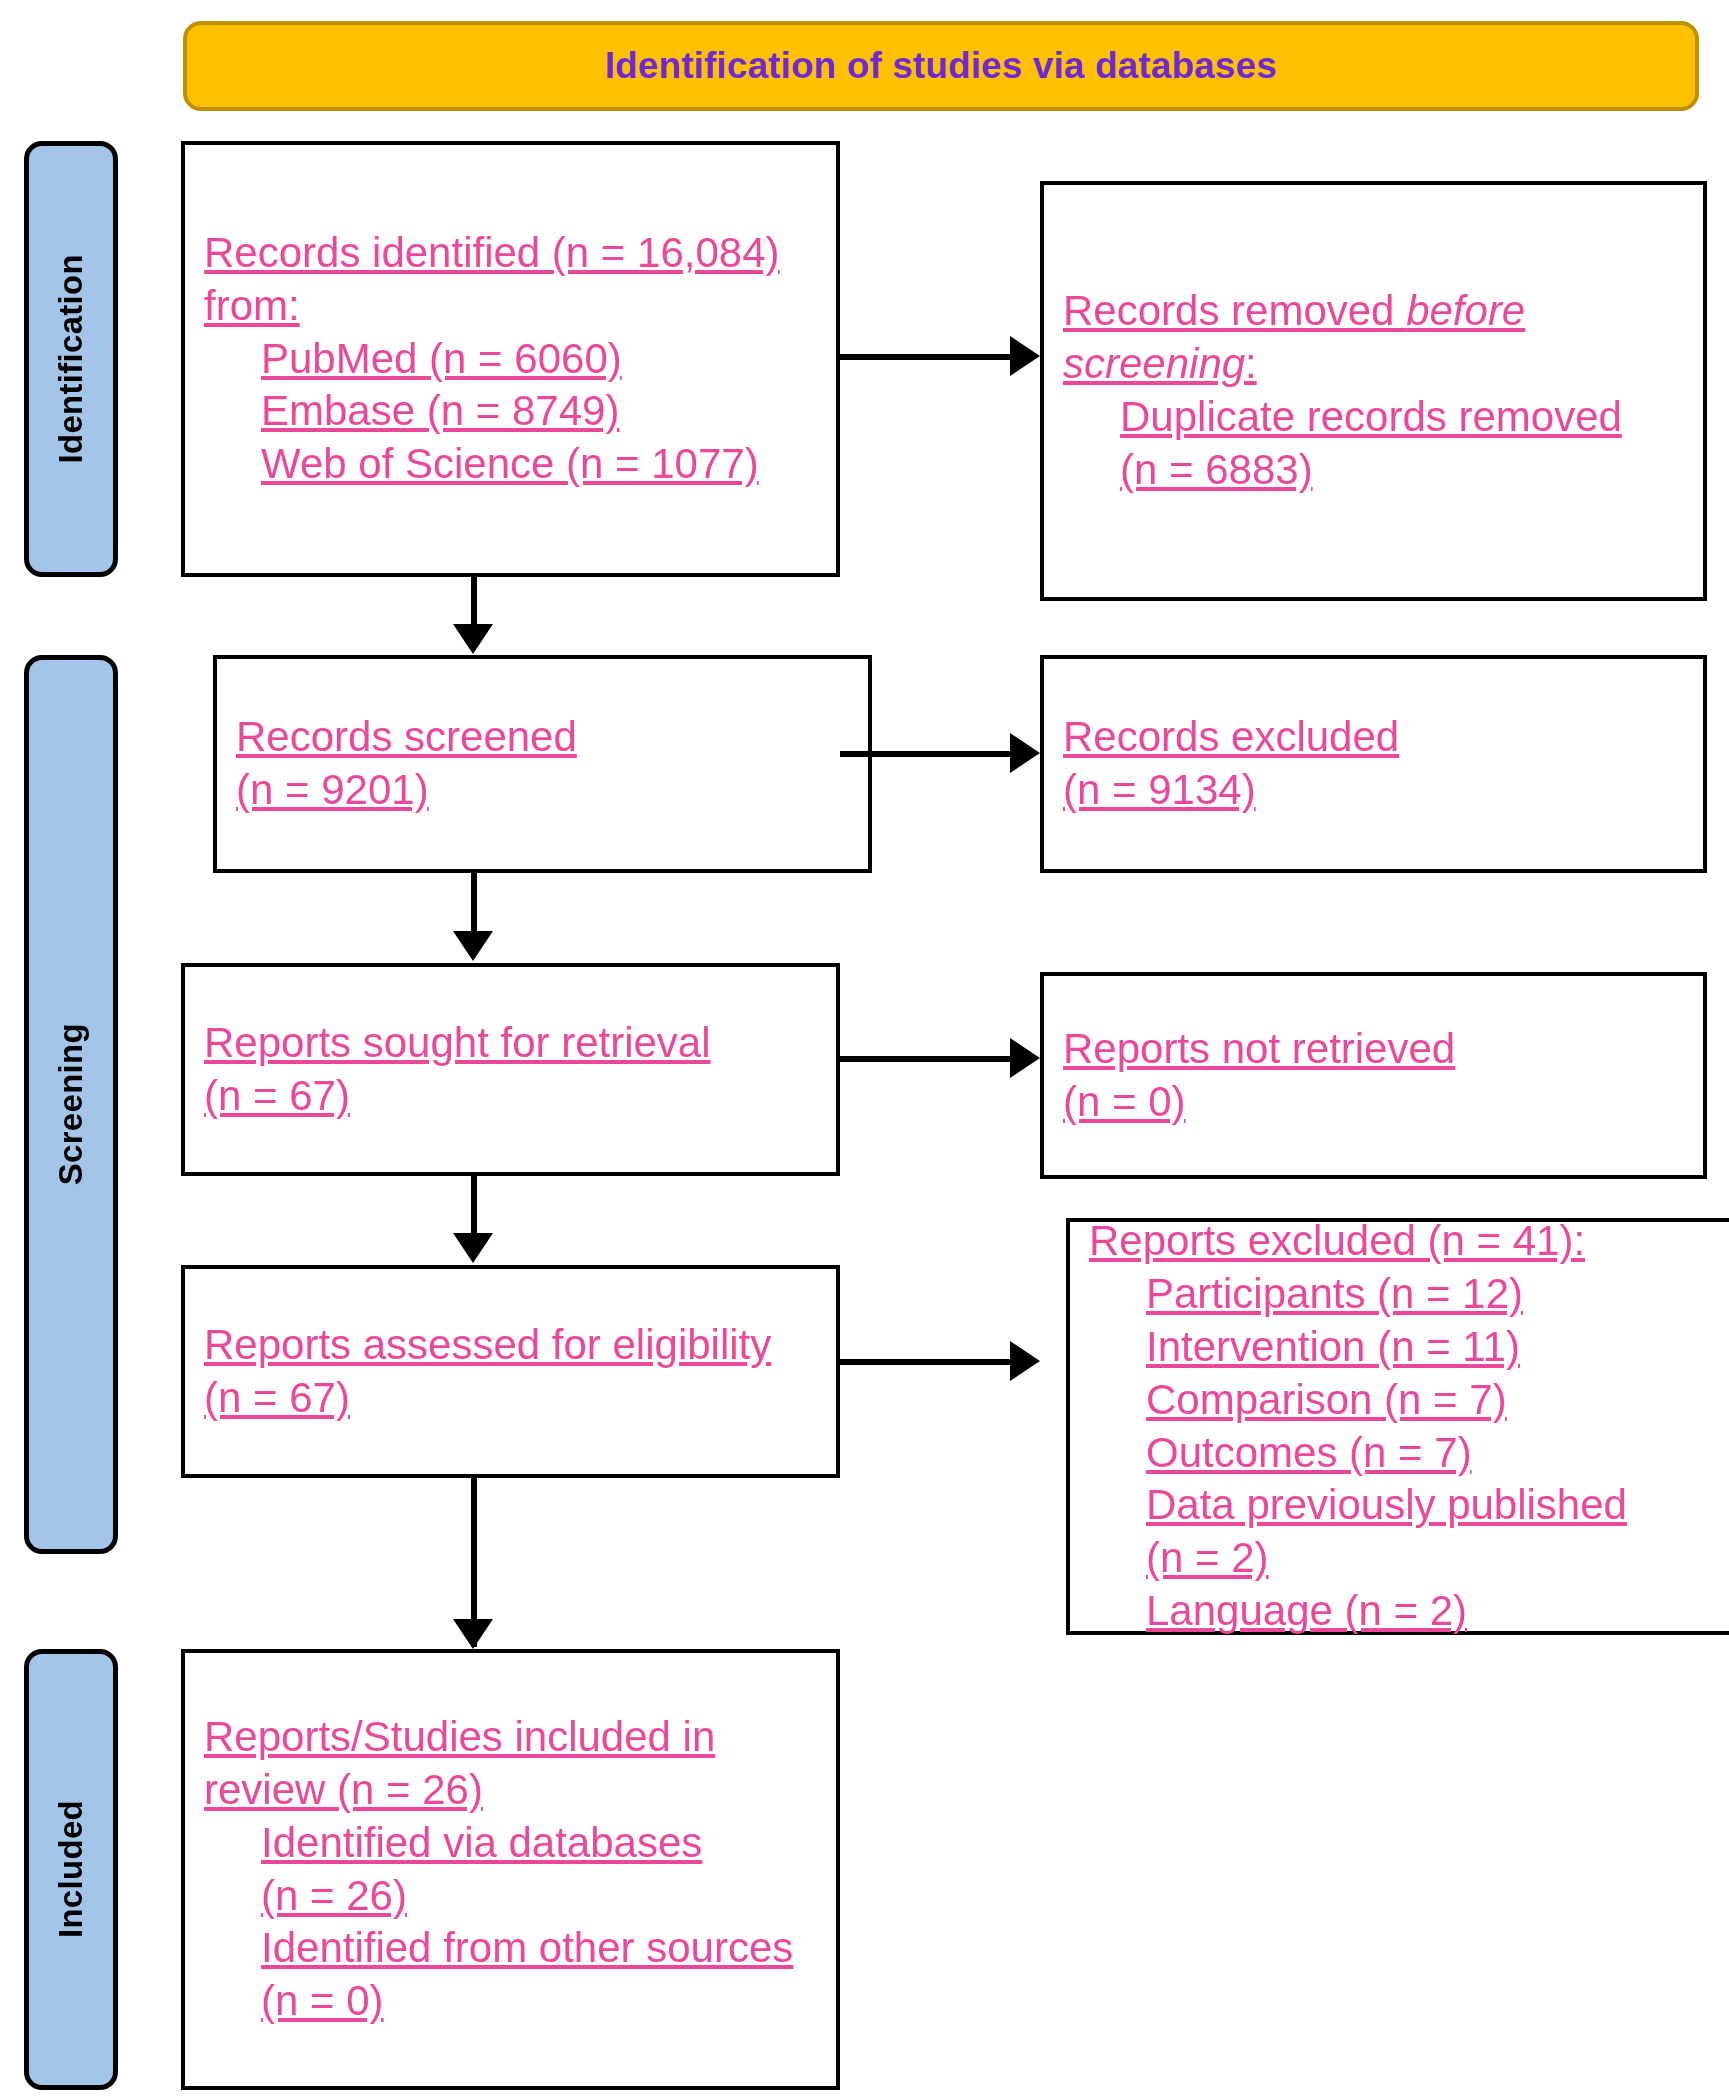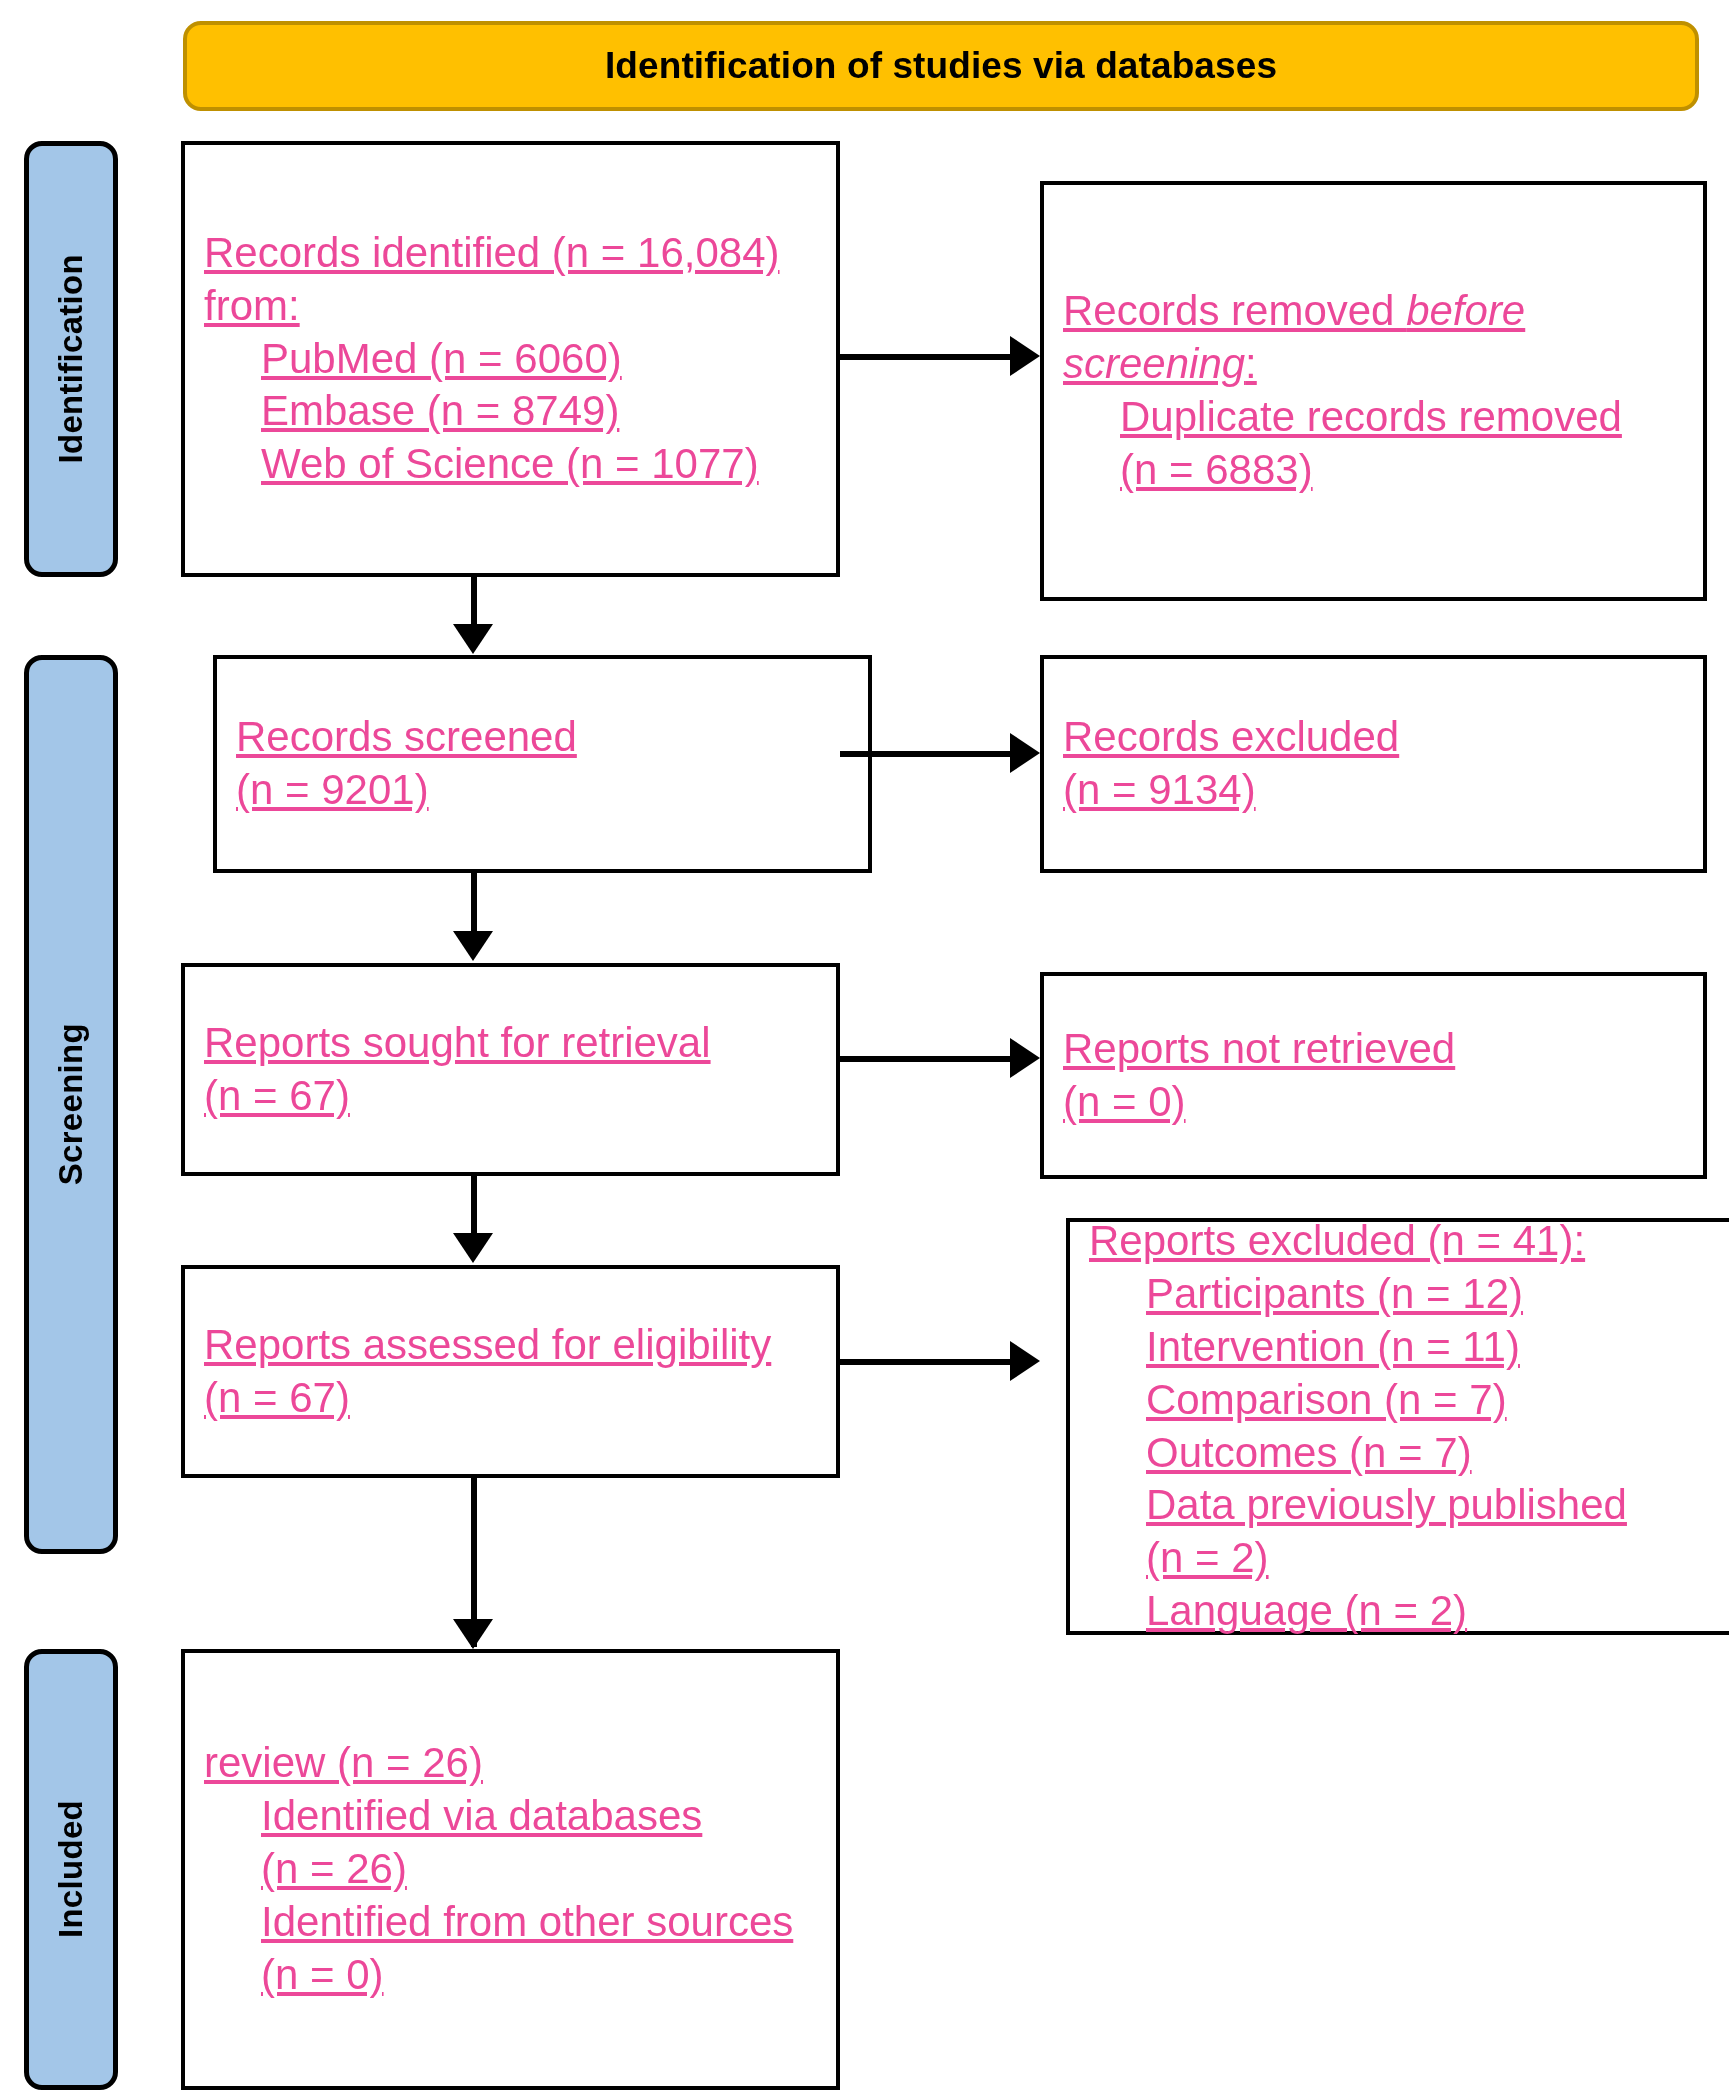--- a/index.html
+++ b/index.html
@@ -32,21 +32,21 @@
     border-radius: 18px;
     box-sizing: border-box;
     display: flex;
     align-items: center;
     justify-content: center;
   }
   .banner-title {
     font-size: 37px;
     font-weight: bold;
     letter-spacing: 0.1px;
-    color: #000000;
+    color: #6d28d9;
     text-align: center;
     line-height: 1.1;
   }
 
   
   .stage-bar {
     position: absolute;
     left: 24px;
     width: 94px;
     background: #A3C6E8;
@@ -224,20 +224,21 @@
       <span class="ln ind">(n = 2)</span>
       <span class="ln ind">Language (n = 2)</span>
     </div>
   </div>
 
   <div class="v-line" style="left:471px; top:1477px; height:170px;"></div>
   <div class="v-head" style="left:453px; top:1619px;"></div>
 
   <div class="box" style="left:181px; top:1649px; width:659px; height:441px;">
     <div class="box-text">
+      <span class="ln">Reports/Studies included in</span>
       <span class="ln">review (n = 26)</span>
       <span class="ln ind">Identified via databases</span>
       <span class="ln ind">(n = 26)</span>
       <span class="ln ind">Identified from other sources</span>
       <span class="ln ind">(n = 0)</span>
     </div>
   </div>
 
 </div>
 

